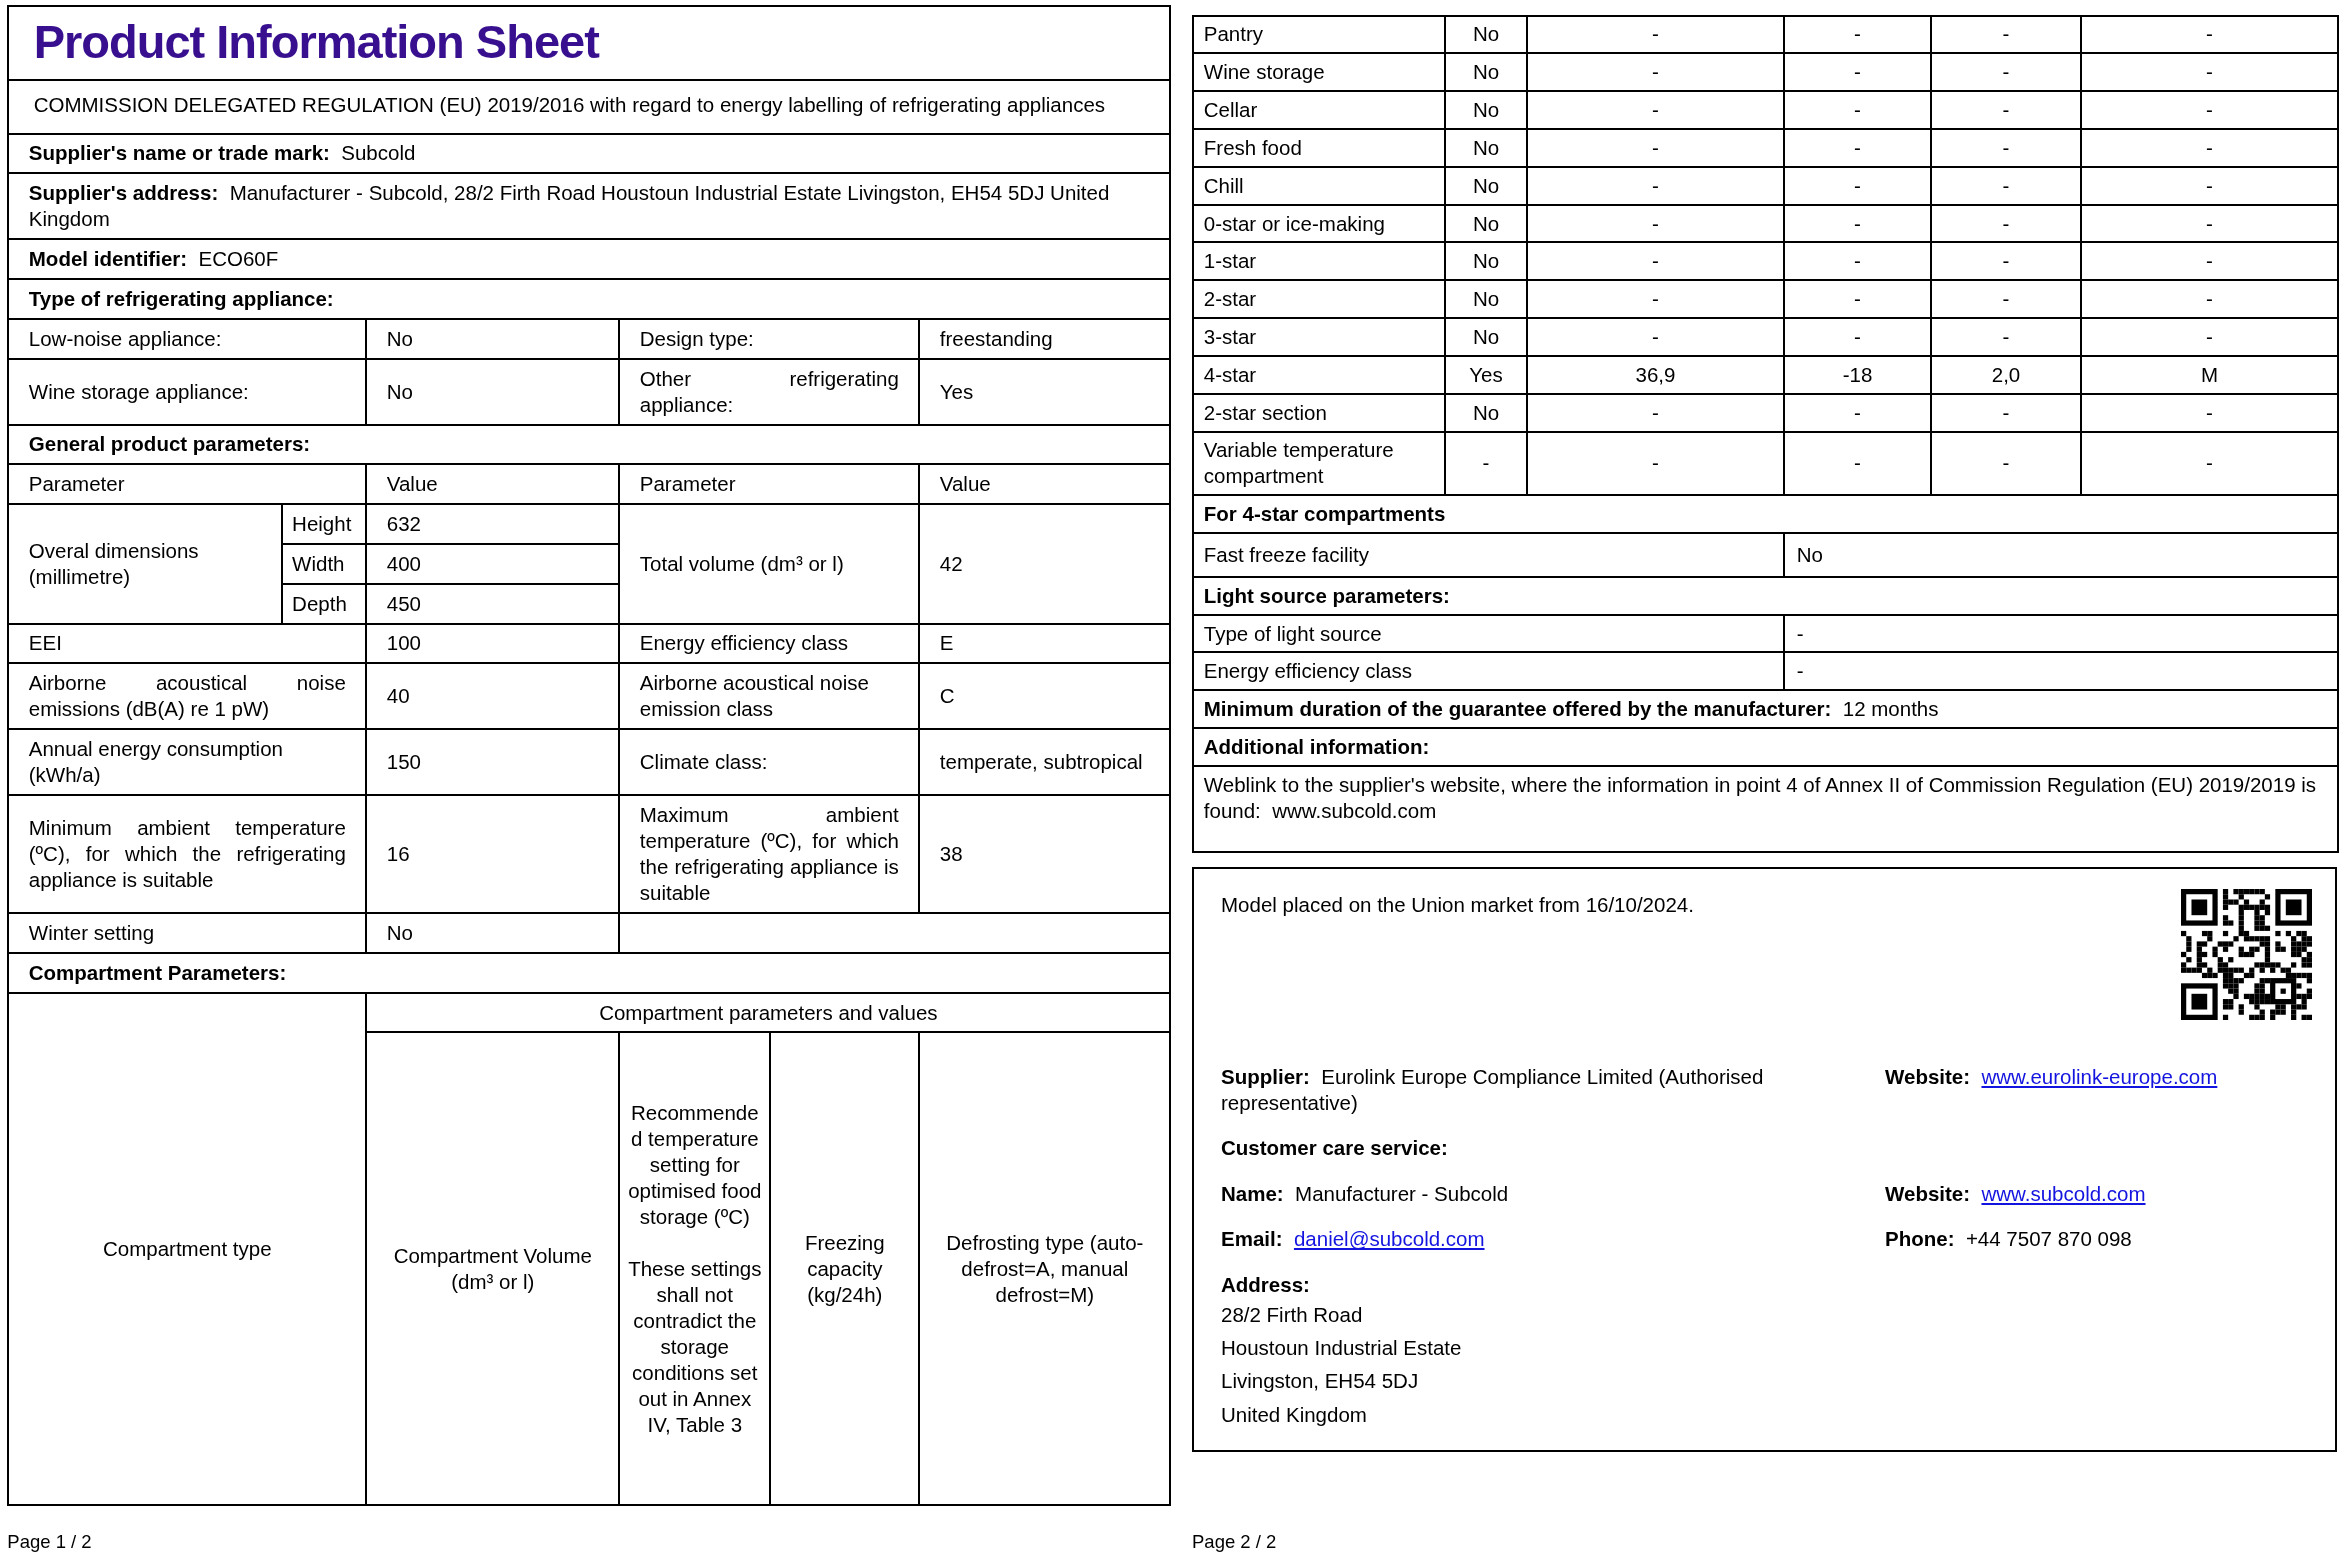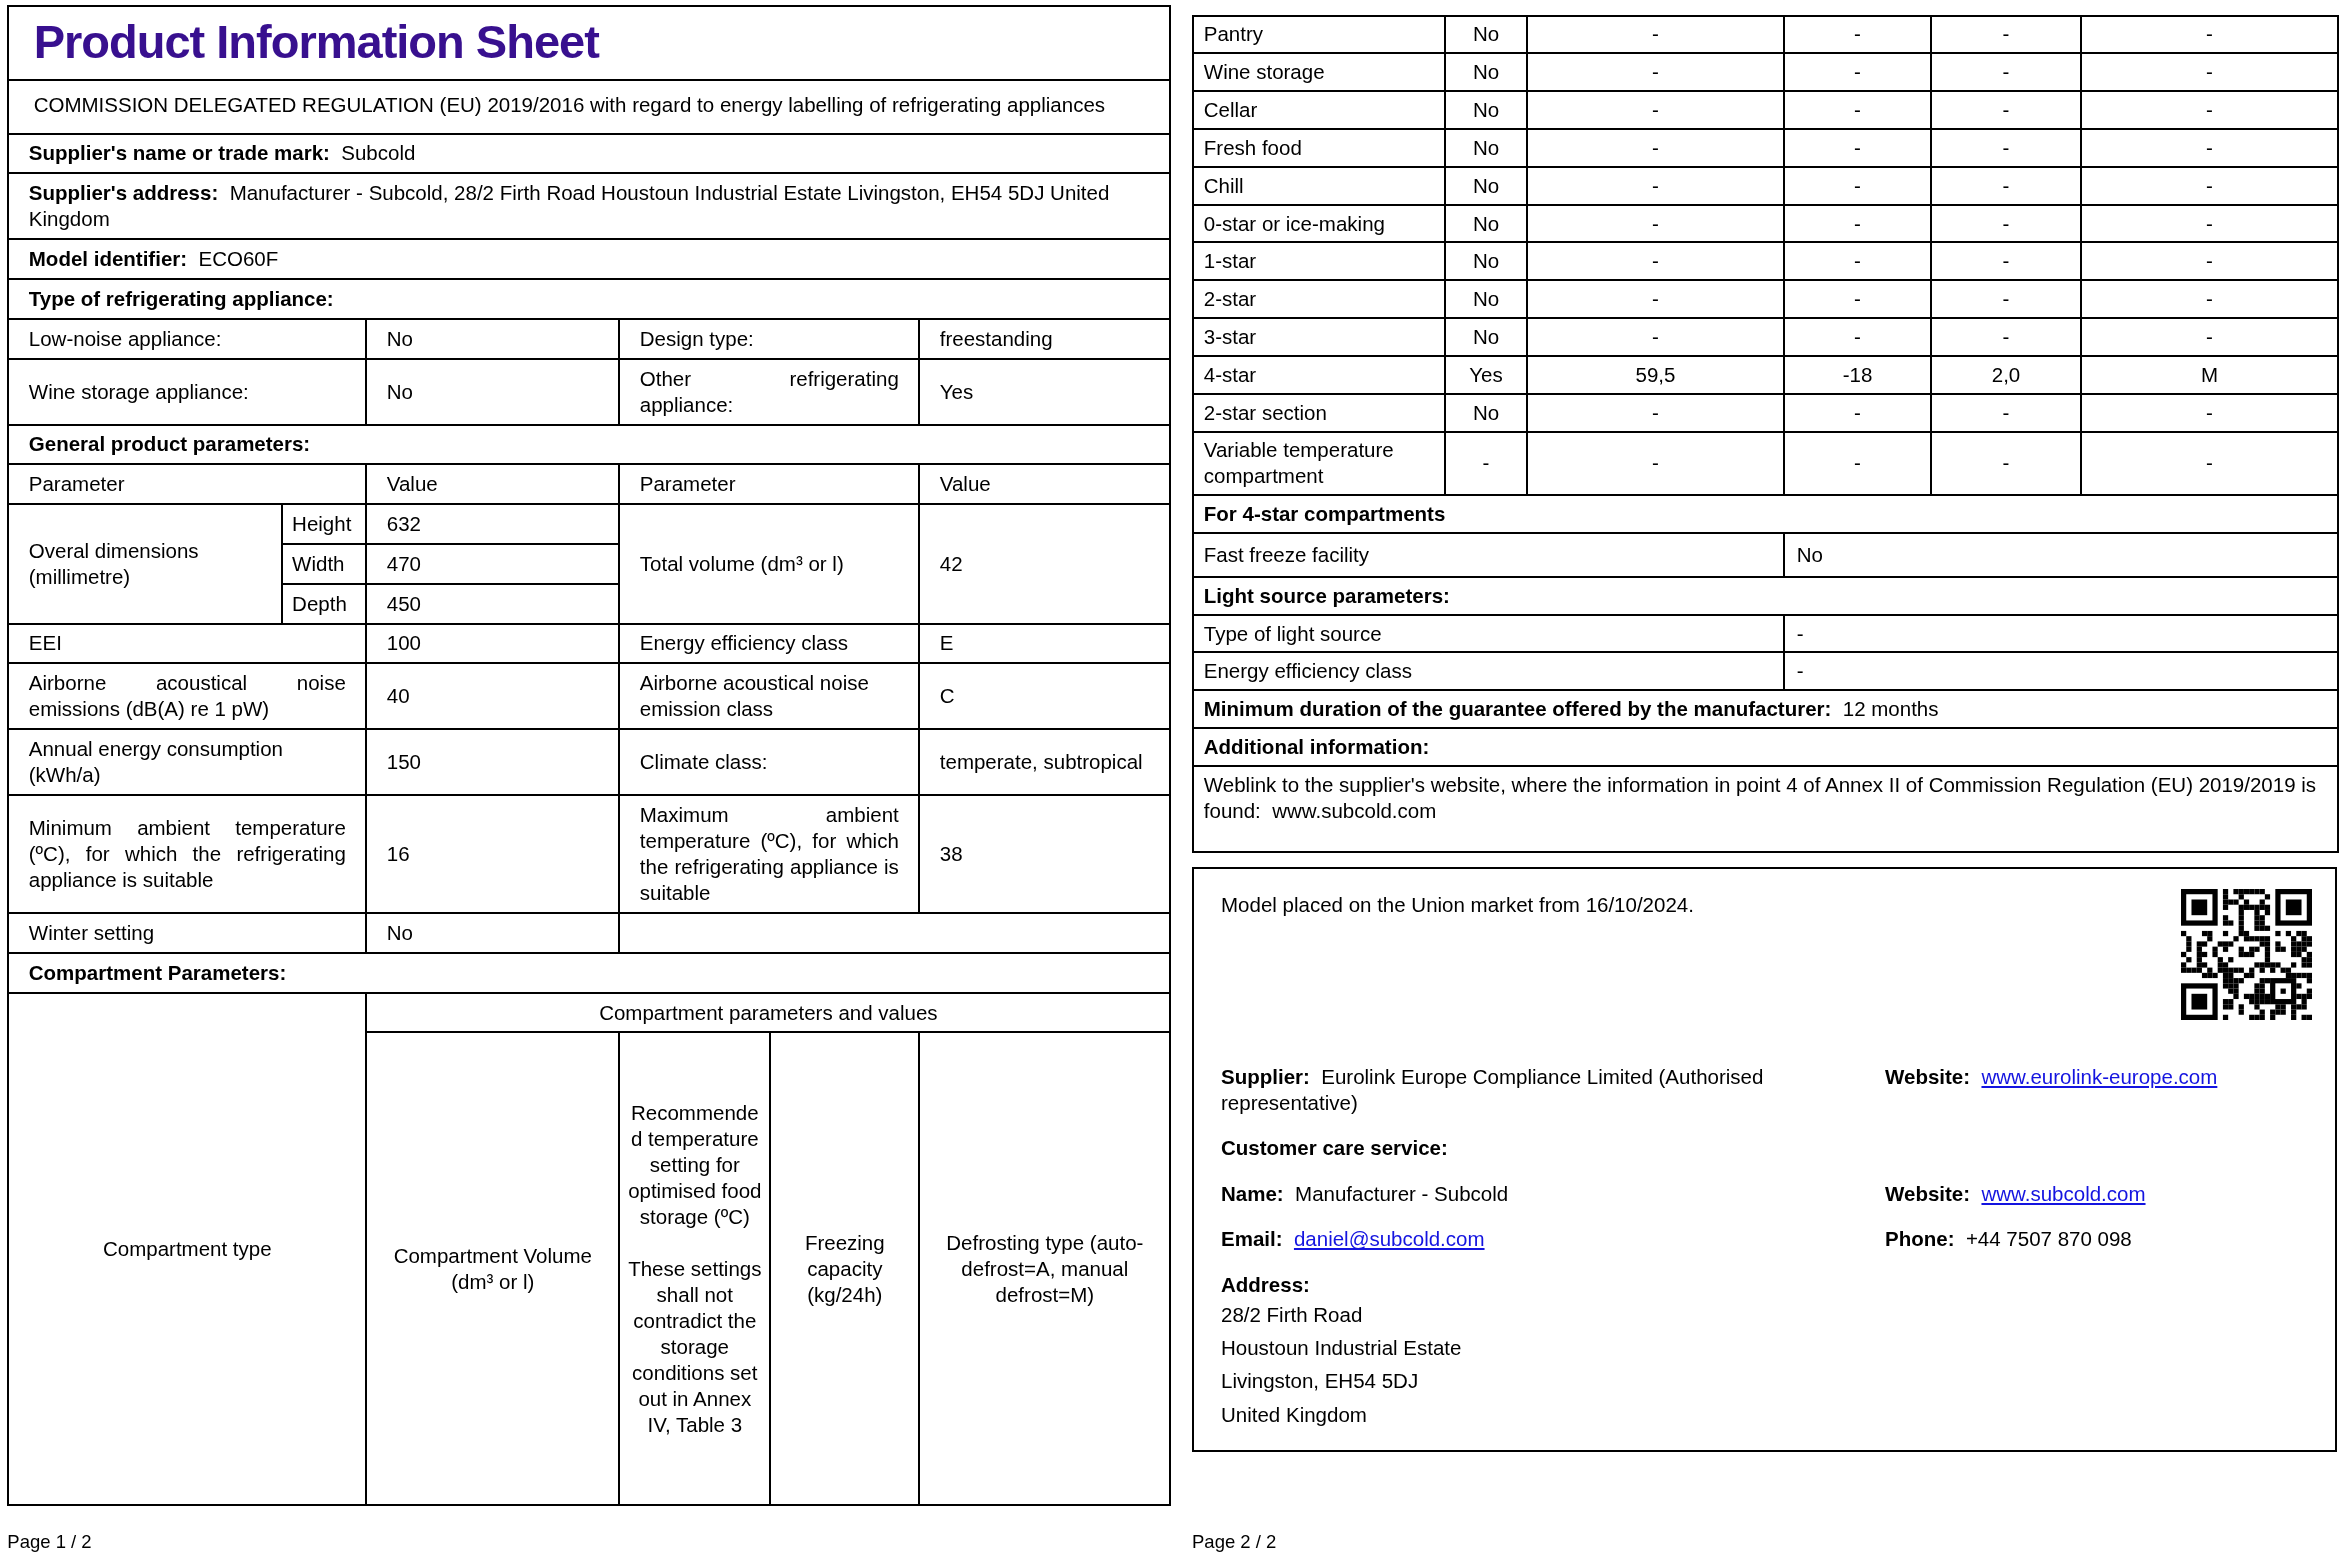--- a/index.html
+++ b/index.html
@@ -112,21 +112,21 @@
       </tr>
       <tr>
         <td rowspan="3">Overal dimensions (millimetre)</td>
         <td class="dimk">Height</td>
         <td>632</td>
         <td colspan="2" rowspan="3">Total volume (dm³ or l)</td>
         <td rowspan="3">42</td>
       </tr>
       <tr>
         <td class="dimk">Width</td>
-        <td>470</td>
+        <td>400</td>
       </tr>
       <tr>
         <td class="dimk">Depth</td>
         <td>450</td>
       </tr>
       <tr>
         <td colspan="2">EEI</td>
         <td>100</td>
         <td colspan="2">Energy efficiency class</td>
         <td>E</td>
@@ -254,21 +254,21 @@
           <td>3-star</td>
           <td class="vctr">No</td>
           <td class="vctr">-</td>
           <td class="vctr">-</td>
           <td class="vctr">-</td>
           <td class="vctr">-</td>
         </tr>
         <tr>
           <td>4-star</td>
           <td class="vctr">Yes</td>
-          <td class="vctr">59,5</td>
+          <td class="vctr">36,9</td>
           <td class="vctr">-18</td>
           <td class="vctr">2,0</td>
           <td class="vctr">M</td>
         </tr>
         <tr>
           <td>2-star section</td>
           <td class="vctr">No</td>
           <td class="vctr">-</td>
           <td class="vctr">-</td>
           <td class="vctr">-</td>

